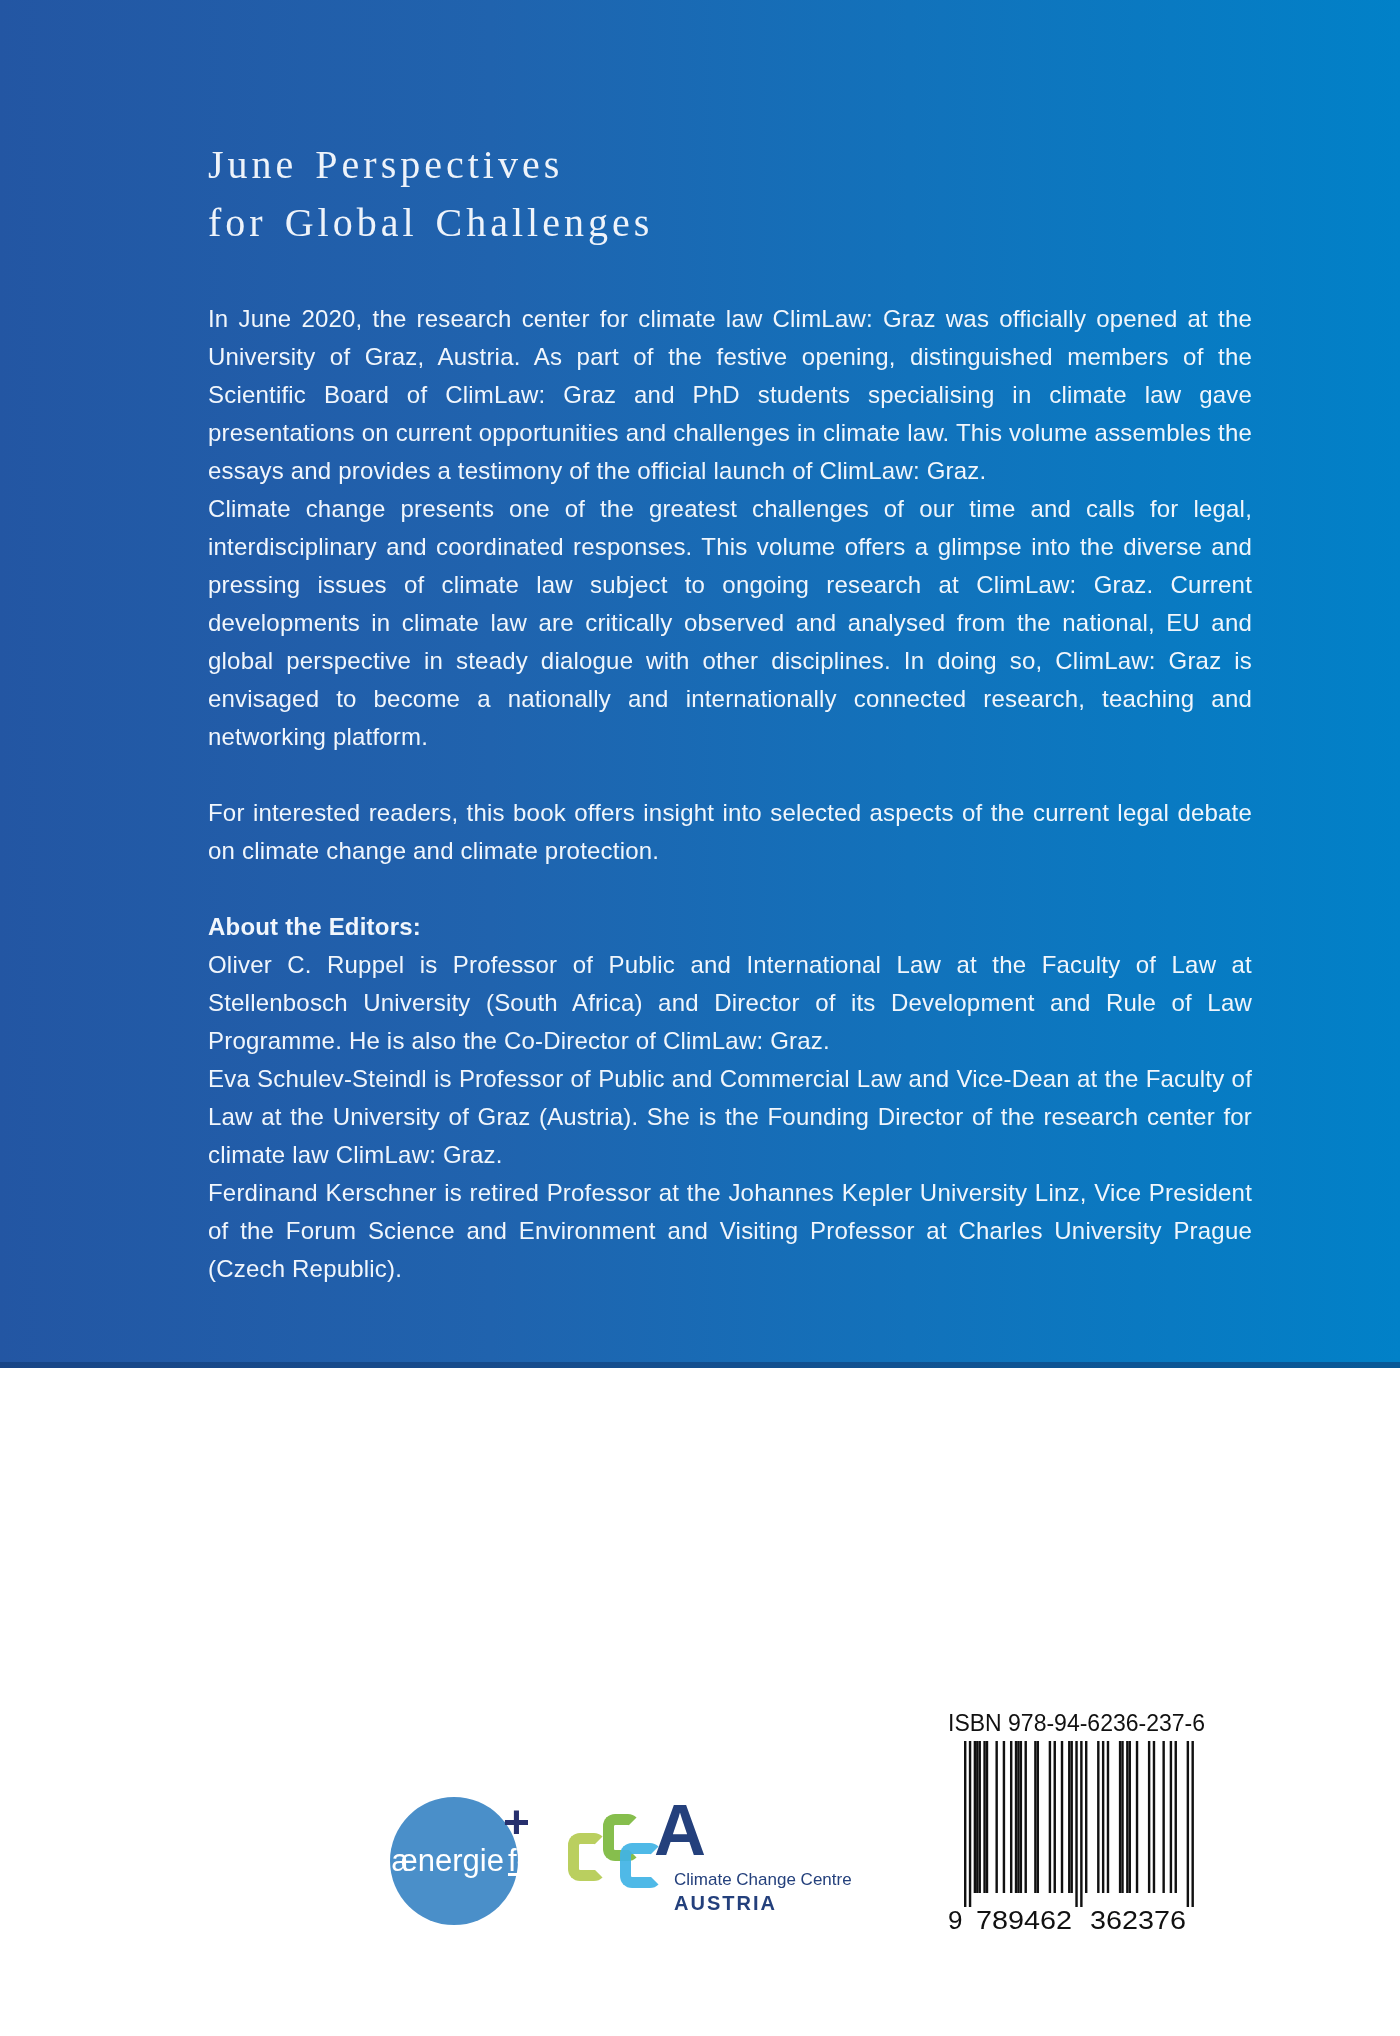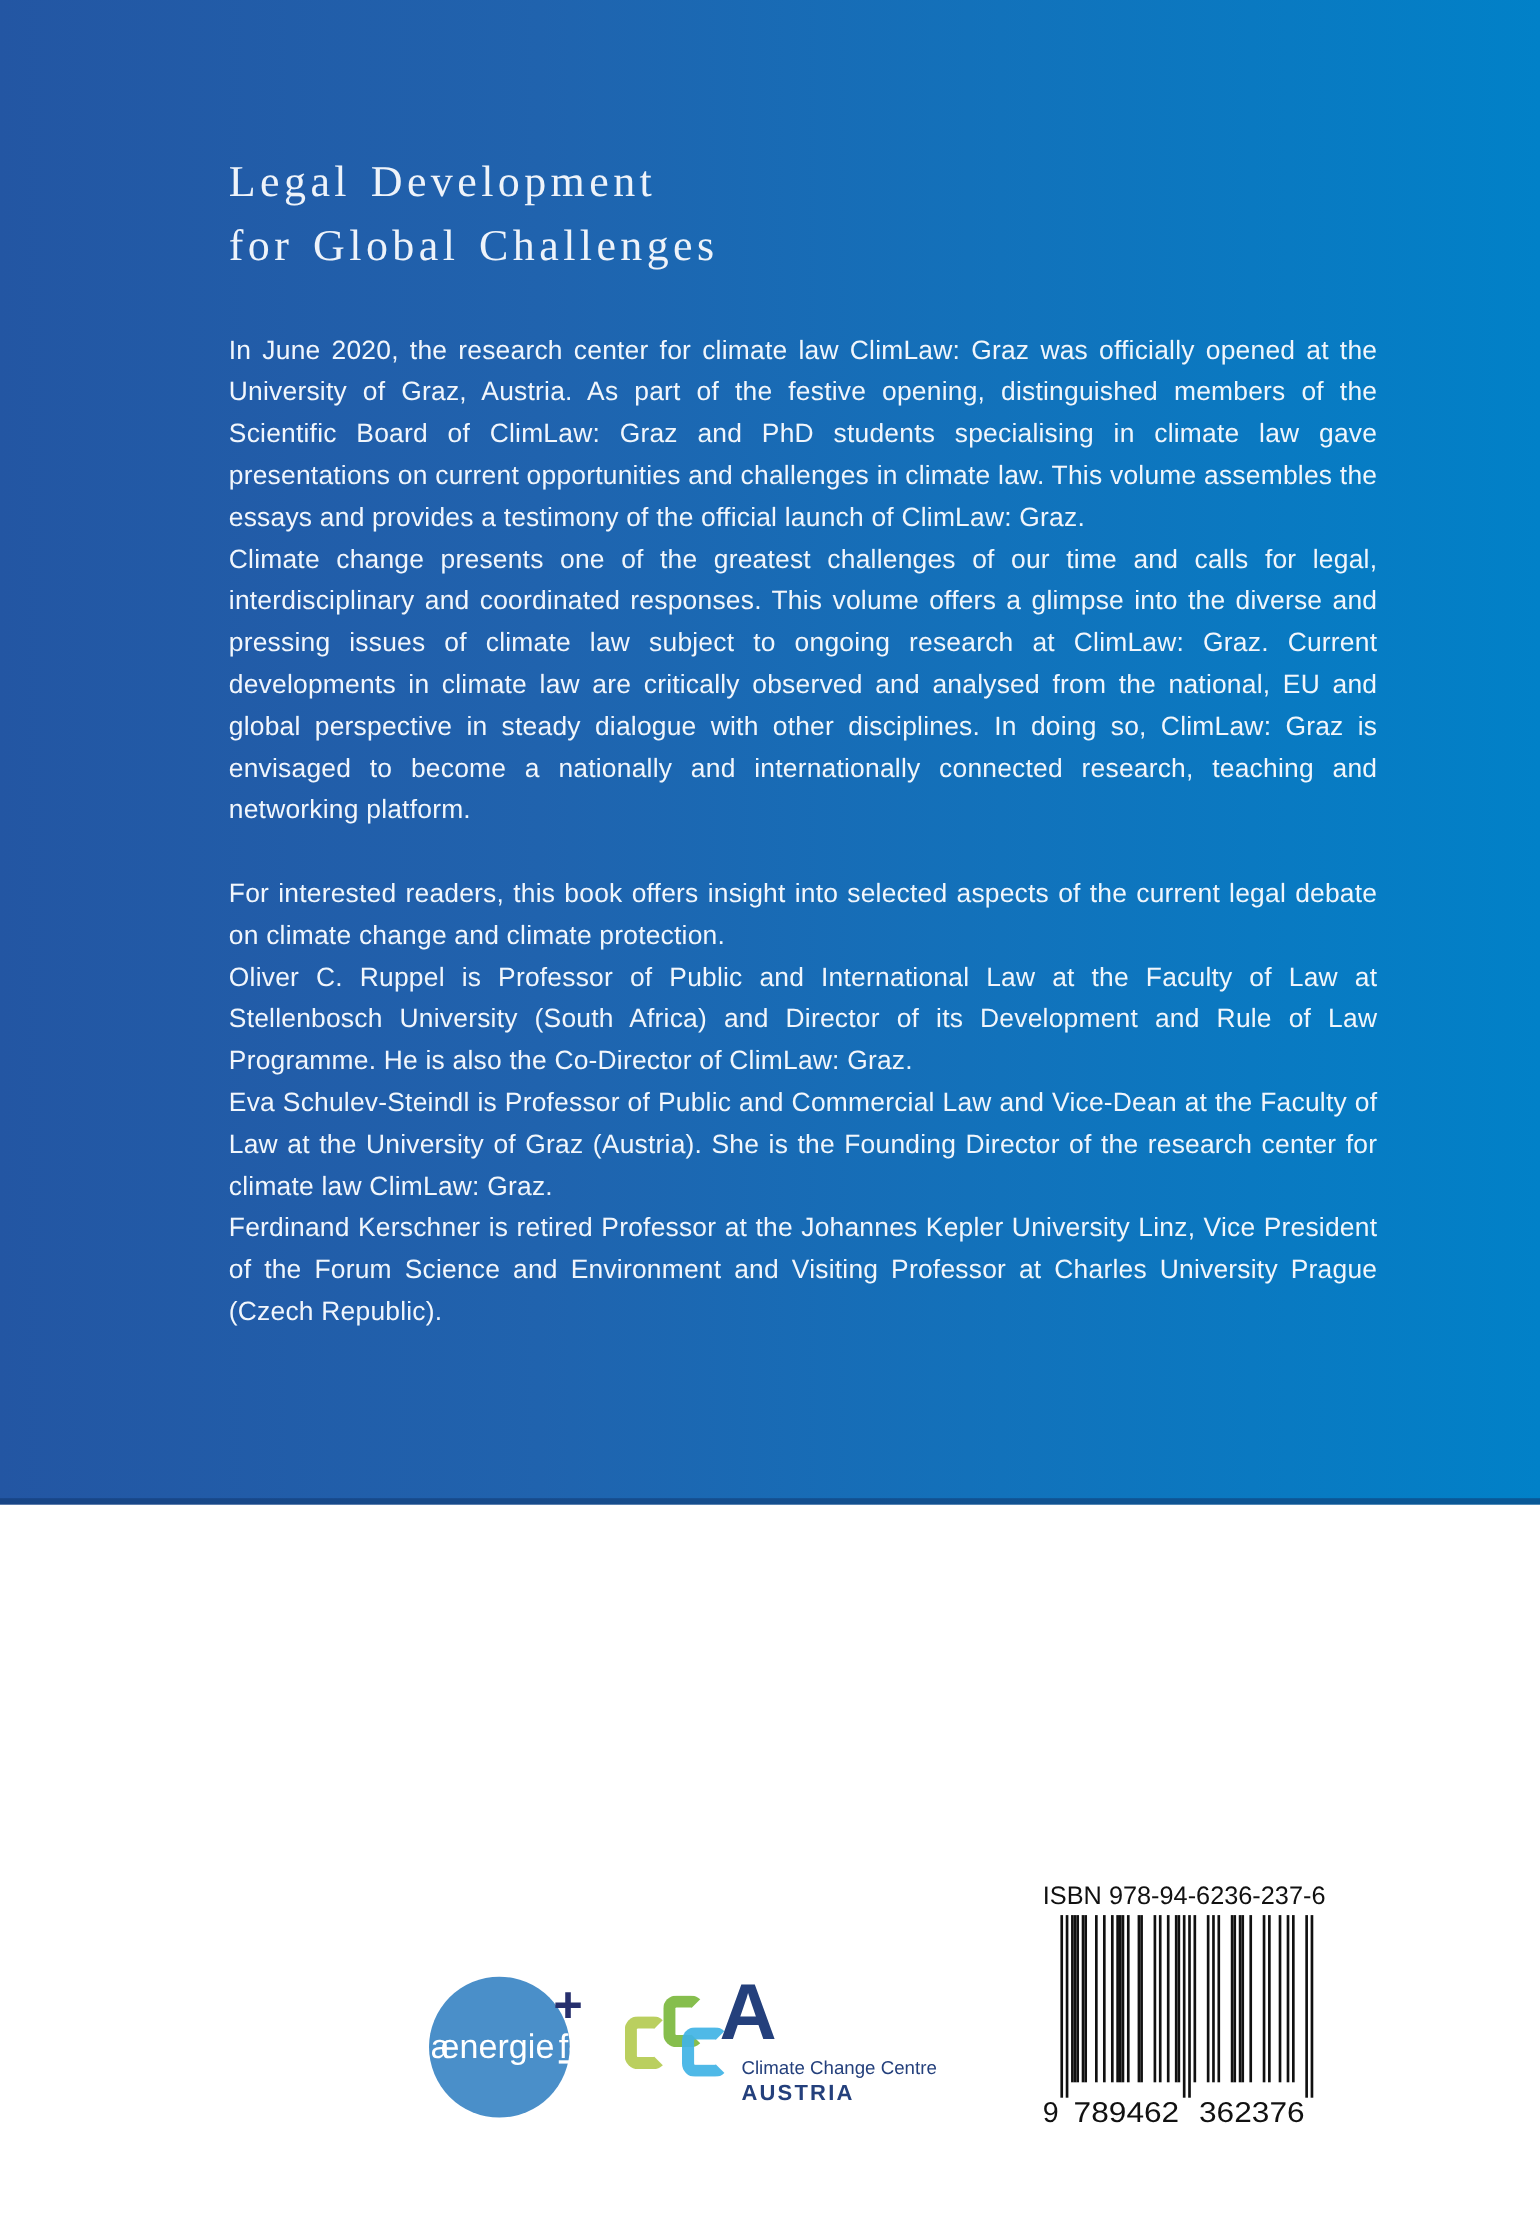--- a/index.html
+++ b/index.html
@@ -121,28 +121,29 @@
   .barcode-svg text{font-family:"Liberation Sans",sans-serif;font-size:26px;fill:#111;}
 </style>
 </head>
 <body>
 
 <div class="page">
 
   <div class="blue-section">
 
     <div class="cover-title">
-      <div>Legal Development</div>
+      <div>June Perspectives</div>
       <div>for Global Challenges</div>
     </div>
 
     <div class="cover-body">
       <p>In June 2020, the research center for climate law ClimLaw: Graz was officially opened at the University of Graz, Austria. As part of the festive opening, distinguished members of the Scientific Board of ClimLaw: Graz and PhD students specialising in climate law gave presentations on current opportunities and challenges in climate law. This volume assembles the essays and provides a testimony of the official launch of ClimLaw: Graz.</p>
       <p>Climate change presents one of the greatest challenges of our time and calls for legal, interdisciplinary and coordinated responses. This volume offers a glimpse into the diverse and pressing issues of climate law subject to ongoing research at ClimLaw: Graz. Current developments in climate law are critically observed and analysed from the national, EU and global perspective in steady dialogue with other disciplines. In doing so, ClimLaw: Graz is envisaged to become a nationally and internationally connected research, teaching and networking platform.</p>
       <p class="para-spaced">For interested readers, this book offers insight into selected aspects of the current legal debate on climate change and climate protection.</p>
+      <p class="editors-heading">About the Editors:</p>
       <p>Oliver C. Ruppel is Professor of Public and International Law at the Faculty of Law at Stellenbosch University (South Africa) and Director of its Development and Rule of Law Programme. He is also the Co-Director of ClimLaw: Graz.</p>
       <p>Eva Schulev-Steindl is Professor of Public and Commercial Law and Vice-Dean at the Faculty of Law at the University of Graz (Austria). She is the Founding Director of the research center for climate law ClimLaw: Graz.</p>
       <p>Ferdinand Kerschner is retired Professor at the Johannes Kepler University Linz, Vice President of the Forum Science and Environment and Visiting Professor at Charles University Prague (Czech Republic).</p>
     </div>
 
     <div class="blue-section-edge"></div>
   </div>
 
   <div class="white-section">
 

